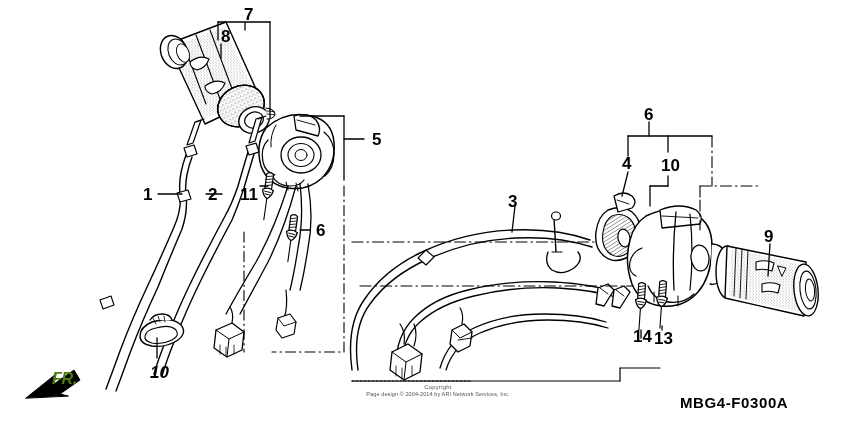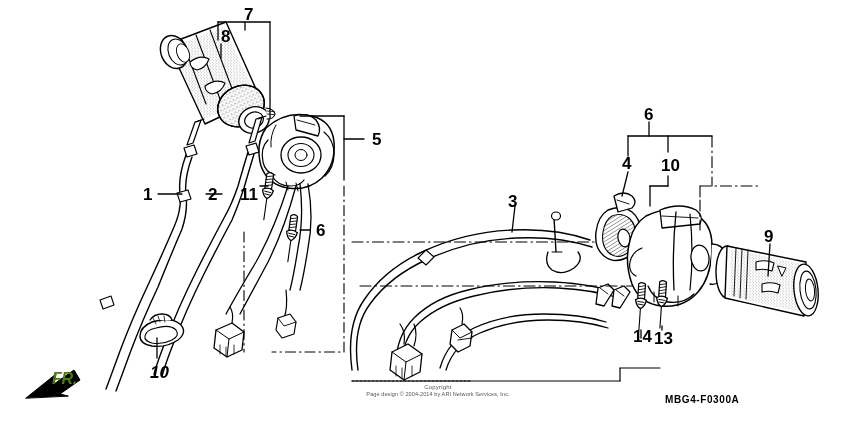--- a/index.html
+++ b/index.html
@@ -40,25 +40,26 @@
     font-size: 16px;
     font-weight: bold;
     font-style: italic;
     color: #4d7c0f;
     letter-spacing: -0.3px;
     white-space: nowrap;
   }
   .partno {
     position: absolute;
     font-family: "Liberation Sans", sans-serif;
-    font-size: 10px;
+    font-size: 15px;
     font-weight: bold;
     color: #000000;
     letter-spacing: 0.6px;
     white-space: nowrap;
+    margin-left: 15px;
   }
   .copyline {
     position: absolute;
     font-family: "Liberation Sans", sans-serif;
     color: #555555;
     white-space: nowrap;
     text-align: center;
   }
   .copy-title {
     font-size: 6px;

